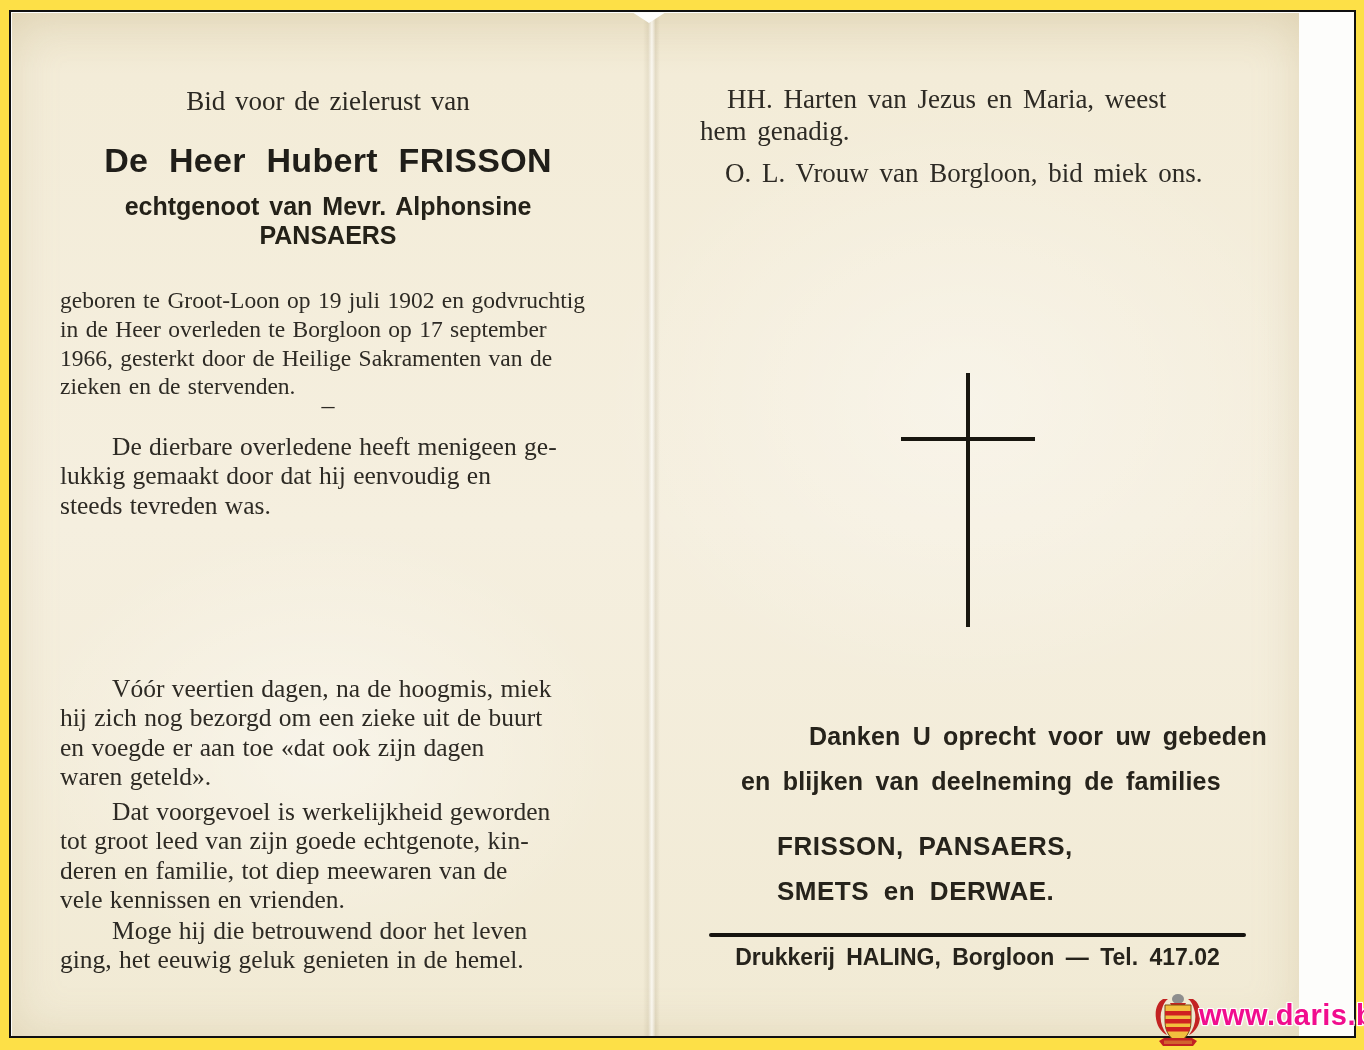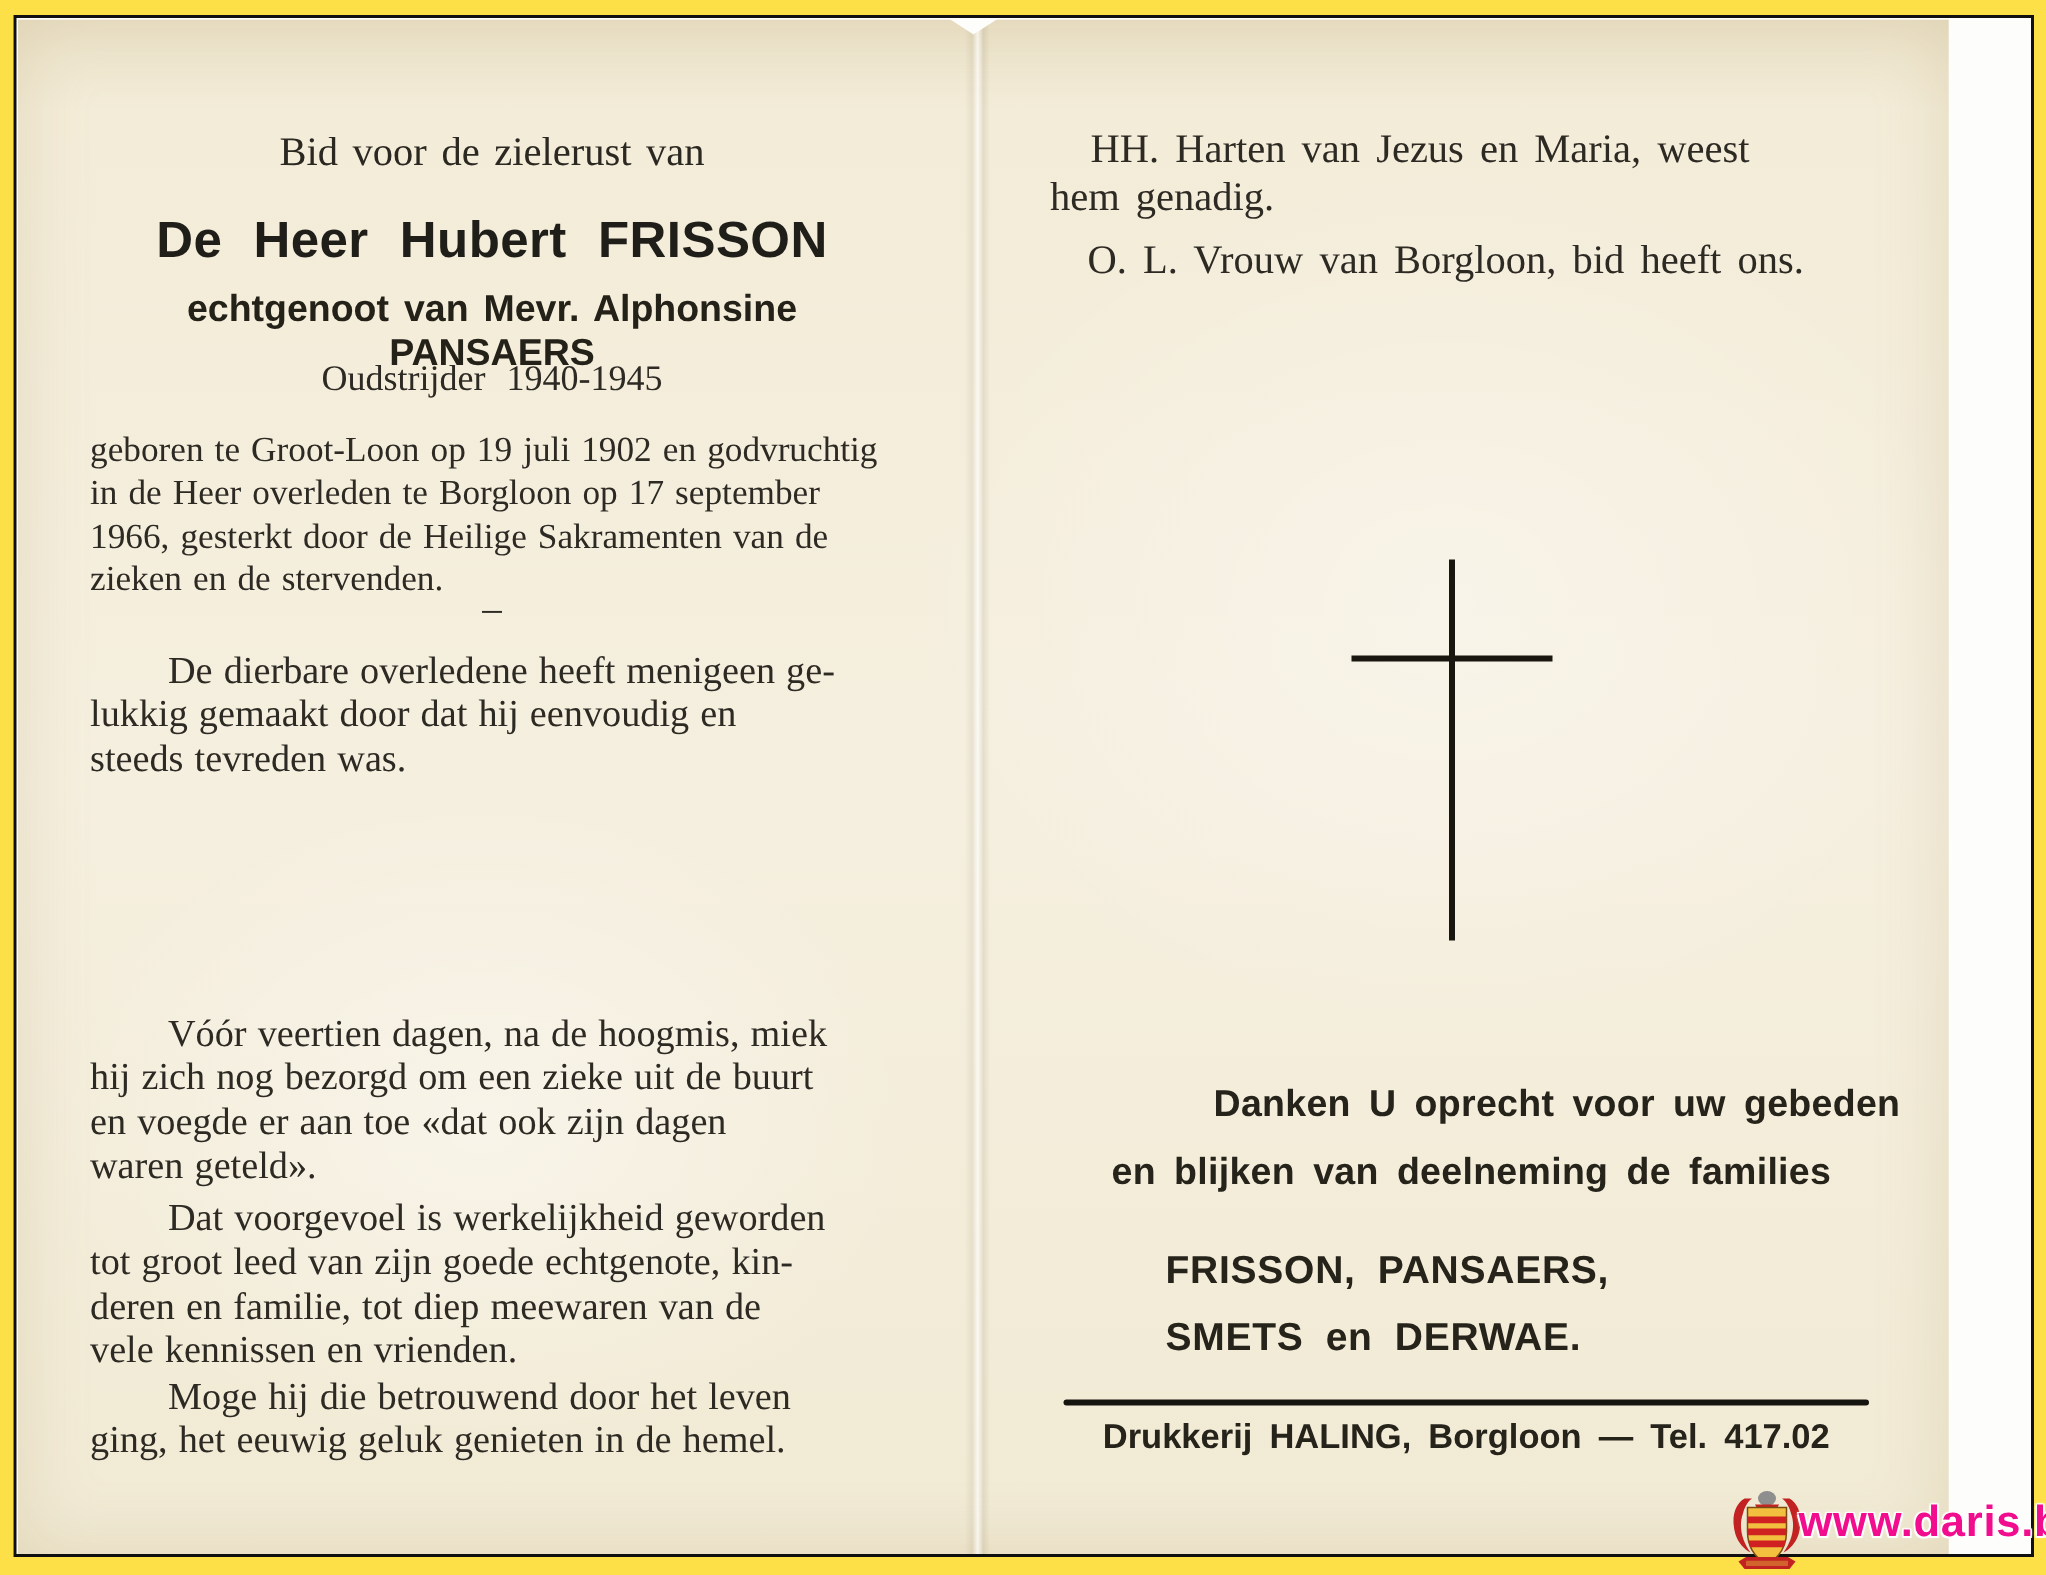--- a/index.html
+++ b/index.html
@@ -62,21 +62,20 @@
 
 <div class="stage">
   <div class="frame"></div>
   <div class="paper"></div>
   <div class="fold"></div>
   <div class="notch"></div>
 
   <div class="abs serif center prayer-intro" data-bind="card.left_page.prayer_intro">Bid voor de zielerust van</div>
   <div class="abs sans center deceased-name" data-bind="card.left_page.deceased_name">De Heer Hubert FRISSON</div>
   <div class="abs sans center spouse-line" data-bind="card.left_page.spouse_line">echtgenoot van Mevr. Alphonsine PANSAERS</div>
-  <div class="abs serif center veteran-line" data-bind="card.left_page.veteran_line">Oudstrijder 1940-1945</div>
   <div class="abs serif obituary" data-bind-lines="card.left_page.obituary_lines">geboren te Groot-Loon op 19 juli 1902 en godvruchtig
 in de Heer overleden te Borgloon op 17 september
 1966, gesterkt door de Heilige Sakramenten van de
 zieken en de stervenden.</div>
   <div class="abs serif center dash-sep" data-bind="card.left_page.separator">–</div>
   <div class="abs serif para p0" data-bind-lines="card.left_page.paragraphs.0">De dierbare overledene heeft menigeen ge-
 lukkig gemaakt door dat hij eenvoudig en
 steeds tevreden was.</div>
   <div class="abs serif para p3" data-bind-lines="card.left_page.paragraphs.3">Dat voorgevoel is werkelijkheid geworden
 tot groot leed van zijn goede echtgenote, kin-
@@ -84,21 +83,21 @@
 vele kennissen en vrienden.</div>
   <div class="abs serif para p2" data-bind-lines="card.left_page.paragraphs.2">Vóór veertien dagen, na de hoogmis, miek
 hij zich nog bezorgd om een zieke uit de buurt
 en voegde er aan toe «dat ook zijn dagen
 waren geteld».</div>
   <div class="abs serif para p4" data-bind-lines="card.left_page.paragraphs.4">Moge hij die betrouwend door het leven
 ging, het eeuwig geluk genieten in de hemel.</div>
 
   <div class="abs serif invocation-1" data-bind-lines="card.right_page.invocation_1_lines">HH. Harten van Jezus en Maria, weest
 hem genadig.</div>
-  <div class="abs serif invocation-2" data-bind="card.right_page.invocation_2">O. L. Vrouw van Borgloon, bid heeft ons.</div>
+  <div class="abs serif invocation-2" data-bind="card.right_page.invocation_2">O. L. Vrouw van Borgloon, bid miek ons.</div>
 
   <div>
     <div class="abs cross-v"></div>
     <div class="abs cross-h"></div>
   </div>
 
   <div class="abs sans thanks" data-bind-lines="card.right_page.thanks_lines">Danken U oprecht voor uw gebeden
 en blijken van deelneming de families</div>
   <div class="abs sans families" data-bind-lines="card.right_page.family_names_lines">FRISSON, PANSAERS,
 SMETS en DERWAE.</div>

